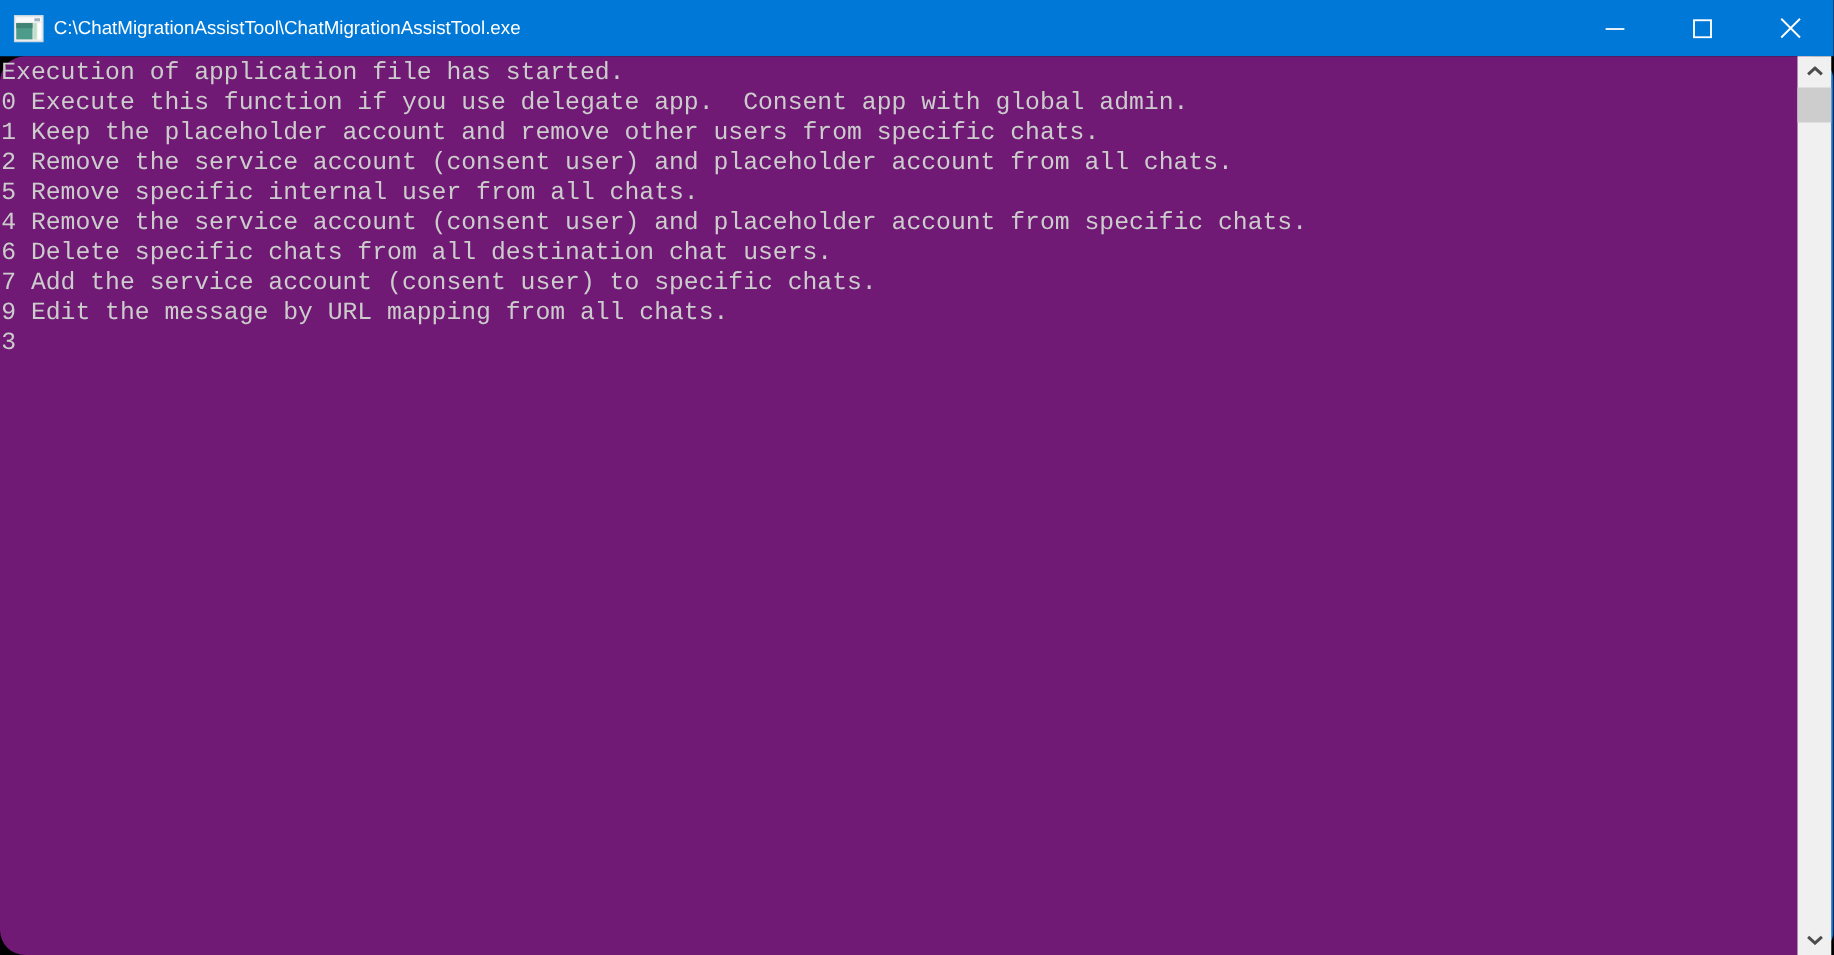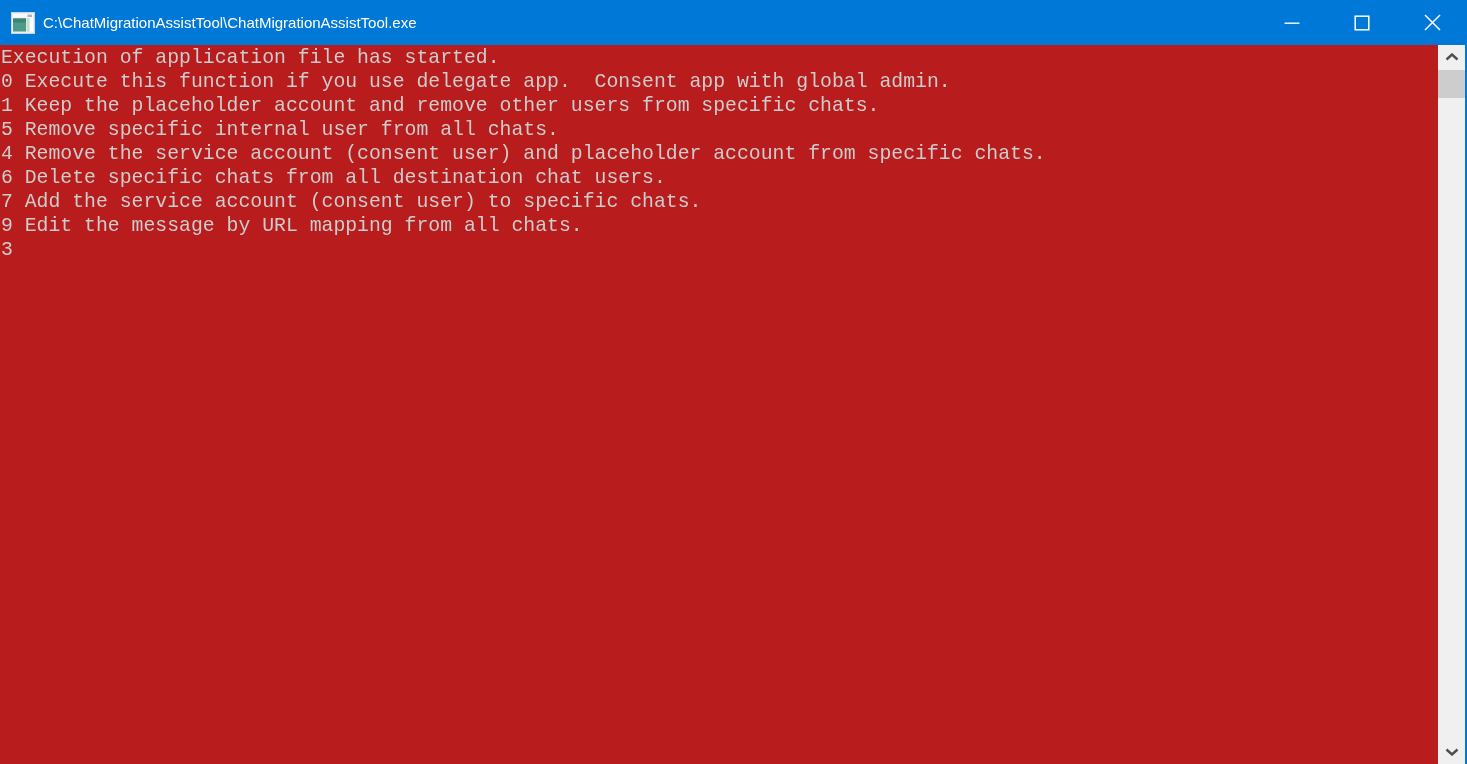--- a/index.html
+++ b/index.html
@@ -51,23 +51,24 @@
     align-items: center;
     justify-content: center;
     cursor: default;
   }
   .caption-btn svg { display: block; }
 
   
   .console-body {
     position: absolute;
     top: 45px; left: 0; right: 0; bottom: 0;
-    background: #b91c1c;
+    background: #701a75;
     border-right: 2px solid #0078D7;
     box-sizing: border-box;
+    border-radius: 20px;
   }
   .console-output {
     position: absolute;
     top: 1px; left: 1px; right: 29px; bottom: 0;
     overflow: hidden;
     font-family: "Liberation Mono", monospace;
     font-size: 19.8px;
     line-height: 24px;
     color: #CCCCCC;
   }
@@ -135,20 +136,21 @@
       </div>
     </div>
   </div>
 
   <div class="console-body">
 
     <div class="console-output">
       <div class="console-line">Execution of application file has started.</div>
       <div class="console-line">0 Execute this function if you use delegate app.  Consent app with global admin.</div>
       <div class="console-line">1 Keep the placeholder account and remove other users from specific chats.</div>
+      <div class="console-line">2 Remove the service account (consent user) and placeholder account from all chats.</div>
       <div class="console-line">5 Remove specific internal user from all chats.</div>
       <div class="console-line">4 Remove the service account (consent user) and placeholder account from specific chats.</div>
       <div class="console-line">6 Delete specific chats from all destination chat users.</div>
       <div class="console-line">7 Add the service account (consent user) to specific chats.</div>
       <div class="console-line">9 Edit the message by URL mapping from all chats.</div>
       <div class="console-line">3</div>
     </div>
 
     <div class="scrollbar">
       <div class="scroll-btn up">

